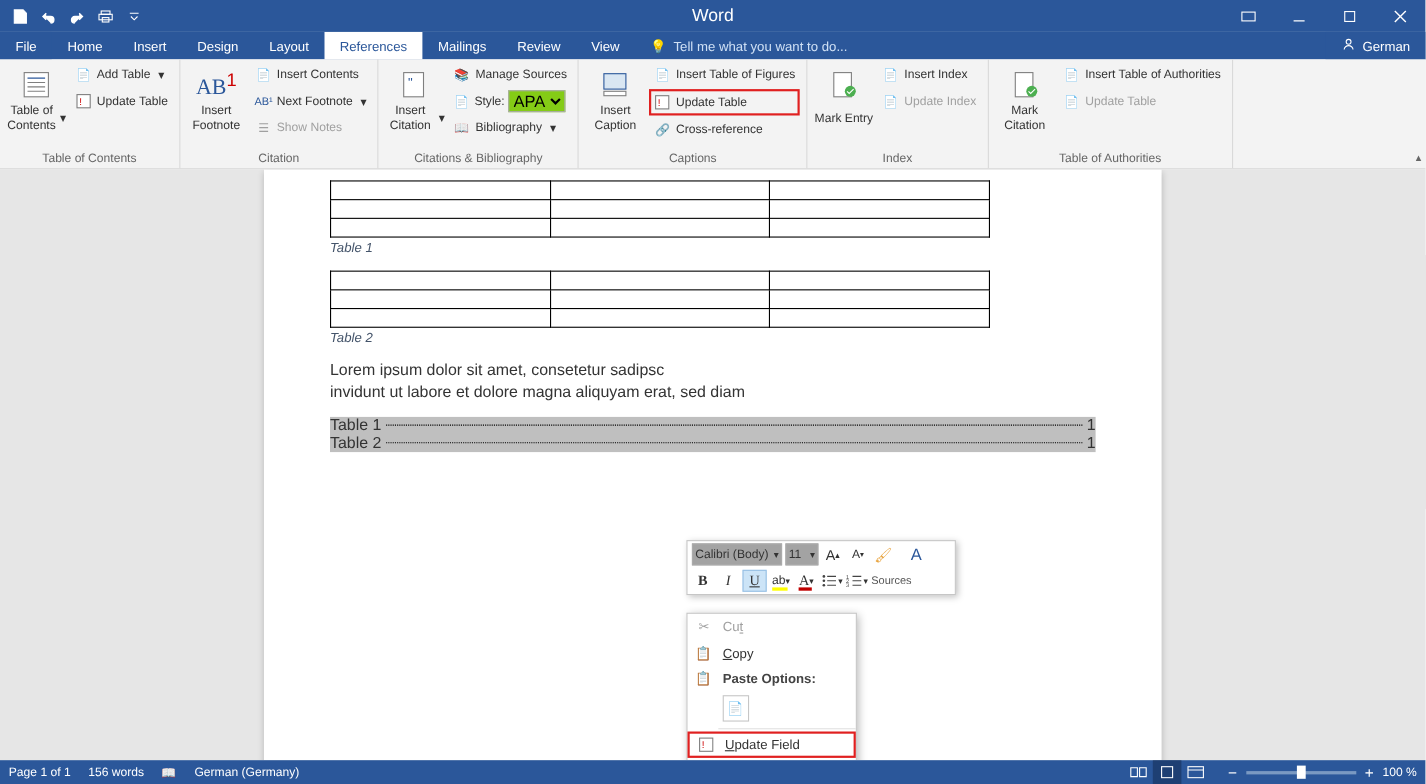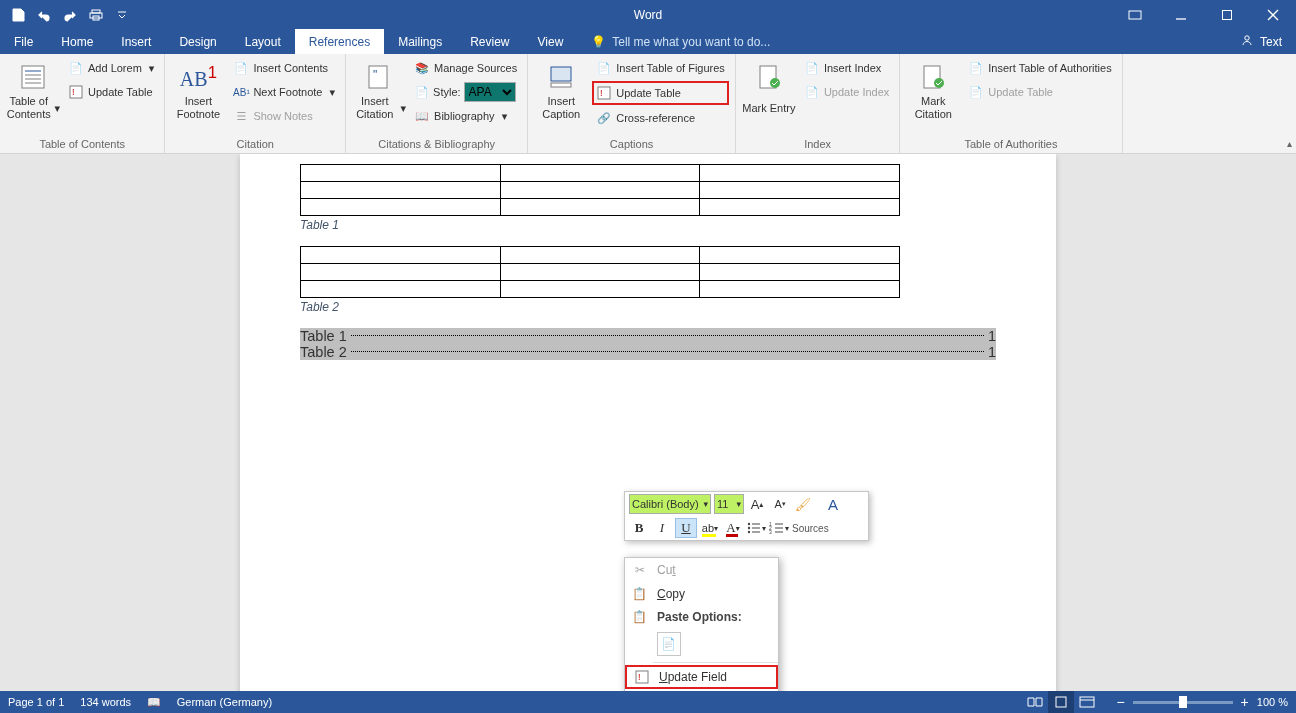--- a/index.html
+++ b/index.html
@@ -3,21 +3,21 @@
 <meta charset="utf-8">
 <style>
 * { box-sizing: border-box; margin: 0; padding: 0; font-family: "Segoe UI", Tahoma, sans-serif; }
 body { width: 1296px; height: 713px; overflow: hidden; background: #fff; display: flex; flex-direction: column; font-size: 12px; color: #333; }
 
 
 .titlebar { height: 29px; background: #2b579a; color: #fff; display: flex; align-items: center; position: relative; }
 .titlebar .qat { display: flex; align-items: center; padding-left: 6px; gap: 2px; }
 .qat-btn { width: 24px; height: 24px; display: flex; align-items: center; justify-content: center; color: #fff; }
 .qat-btn svg { fill: #fff; stroke: #fff; }
-.titlebar .title { position: absolute; left: 50%; transform: translateX(-50%); font-size: 12px; }
+.titlebar .title { position: absolute; left: 50%; transform: translateX(-50%); font-size: 16px; }
 .titlebar .winctrl { margin-left: auto; display: flex; }
 .winctrl div { width: 46px; height: 29px; display: flex; align-items: center; justify-content: center; }
 .winctrl .close { width: 46px; }
 .winctrl svg { stroke: #fff; }
 
 
 .tabstrip { height: 25px; background: #2b579a; display: flex; align-items: stretch; color: #fff; font-size: 12px; }
 .tab { padding: 0 14px; display: flex; align-items: center; cursor: pointer; }
 .tab.file { background: #2b579a; }
 .tab.active { background: #fff; color: #2b579a; }
@@ -31,41 +31,41 @@
 .group-body { display: flex; gap: 4px; flex: 1; align-items: flex-start; }
 .group-label { text-align: center; font-size: 11px; color: #666; padding: 2px 0 3px 0; }
 .bigbtn { width: 54px; display: flex; flex-direction: column; align-items: center; text-align: center; padding-top: 4px; gap: 2px; font-size: 11px; line-height: 1.15; }
 .bigbtn .iconbox { width: 32px; height: 32px; display: flex; align-items: center; justify-content: center; }
 .bigbtn .lbl { min-height: 26px; display:flex; align-items:center; justify-content:center; }
 .smallbtns { display: flex; flex-direction: column; gap: 2px; }
 .smallbtn { height: 22px; display: flex; align-items: center; gap: 4px; padding: 0 4px; font-size: 11px; white-space: nowrap; }
 .smallbtn .ic { width: 16px; height: 16px; display: flex; align-items: center; justify-content: center; }
 .smallbtn.disabled { color: #a0a0a0; }
 .stylebox { display: flex; align-items: center; gap: 3px; }
-.stylebox select { font-size: 12px; border: 1px solid #ababab; background: #0f766e; height: 20px; width: 52px; }
+.stylebox select { font-size: 15px; border: 1px solid #ababab; background: #84cc16; height: 20px; width: 52px; }
 .highlight { border: 2px solid #e02020; padding: 0 2px; height: 24px; }
 .collapse-arrow { position: absolute; right: 4px; bottom: 4px; color: #666; font-size: 10px; }
 
 
 .docarea { flex: 1; background: #e6e6e6; overflow: hidden; position: relative; display: flex; justify-content: center; }
 .page { width: 816px; min-height: 560px; background: #fff; margin-top: 0; box-shadow: 0 2px 6px rgba(0,0,0,.2); padding: 10px 60px 40px 60px; font-family: Calibri, sans-serif; font-size: 14.5px; color: #333; position: relative; }
 .doc-table { border-collapse: collapse; width: 600px; margin-top: 0; }
 .doc-table td { border: 1px solid #000; height: 17px; width: 200px; }
 .caption { font-size: 12px; color: #44546a; font-style: italic; margin: 2px 0 14px 0; }
 .para { margin: 2px 0 12px 0; line-height: 1.35; }
 .tof { background: #bfbfbf; font-size: 14.5px; }
 .tof-line { display: flex; }
 .tof-line .tl { flex: 0 0 auto; }
 .tof-line .dots { flex: 1; border-bottom: 1px dotted #000; margin: 0 4px 4px 4px; position: relative; top: -4px; }
 .tof-line .pn { flex: 0 0 auto; }
 
 
 .minitb { position: absolute; left: 624px; top: 337px; width: 245px; height: 50px; background: #fff; border: 1px solid #c6c6c6; box-shadow: 2px 2px 6px rgba(0,0,0,.25); display: flex; flex-direction: column; }
 .minitb-row { display: flex; align-items: center; height: 25px; padding: 0 4px; gap: 3px; }
-.mini-sel { height: 20px; border: 1px solid #ababab; font-size: 11px; padding: 0 2px; display: flex; align-items: center; background:#bef264; }
+.mini-sel { height: 20px; border: 1px solid #ababab; font-size: 11px; padding: 0 2px; display: flex; align-items: center; background:#a3a3a3; }
 .mini-sel.font { width: 82px; }
 .mini-sel.size { width: 30px; }
 .mini-ic { width: 20px; height: 20px; display:flex; align-items:center; justify-content:center; font-size: 13px; }
 .mini-ic.bold { font-weight: bold; font-family: "Times New Roman"; }
 .mini-ic.italic { font-style: italic; font-family: "Times New Roman"; }
 .mini-ic.under { text-decoration: underline; font-family: "Times New Roman"; background: #cce4f7; border:1px solid #98c0e4; width:22px; }
 
 
 .ctxmenu { position: absolute; left: 624px; top: 403px; width: 155px; background: #fff; border: 1px solid #c6c6c6; box-shadow: 2px 2px 8px rgba(0,0,0,.3); font-size: 12px; }
 .ctx-item { height: 24px; display: flex; align-items: center; padding: 0 8px 0 6px; gap: 8px; }
@@ -163,21 +163,21 @@
   <div class="tab">View</div>
   <div class="tellme">
     <span>💡</span>
     <span>Tell me what you want to do...</span>
   </div>
   <div class="share">
     <span><svg width="14" height="14" viewBox="0 0 14 14" fill="none">
           <circle cx="7" cy="5" r="2.2" stroke="#fff"></circle>
           <path d="M3 12c0-2 2-3.5 4-3.5s4 1.5 4 3.5" stroke="#fff"></path>
         </svg></span>
-    <span>Text</span>
+    <span>German</span>
   </div>
 </div>
 
 <div class="ribbon">
   <div class="ribbon-groups">
 
     <div class="group">
       <div class="group-body">
         <div class="bigbtn">
           <div class="iconbox">
@@ -185,21 +185,21 @@
                 <rect x="3" y="3" width="22" height="22" fill="#fff" stroke="#7f7f7f"></rect>
                 <line x1="6" y1="8" x2="22" y2="8" stroke="#2b579a"></line>
                 <line x1="6" y1="12" x2="22" y2="12" stroke="#7f7f7f"></line>
                 <line x1="6" y1="16" x2="22" y2="16" stroke="#7f7f7f"></line>
                 <line x1="6" y1="20" x2="22" y2="20" stroke="#7f7f7f"></line>
               </svg>
             </div>
           <div class="lbl"><span>Table of Contents</span>&nbsp;▾</div>
         </div>
         <div class="smallbtns">
-          <div class="smallbtn"><span class="ic">📄</span><span>Add Lorem</span>&nbsp;▾</div>
+          <div class="smallbtn"><span class="ic">📄</span><span>Add Table</span>&nbsp;▾</div>
           <div class="smallbtn">
               <span class="ic">
                 <svg width="14" height="14" viewBox="0 0 14 14">
                   <rect x="1" y="1" width="12" height="12" fill="#fff" stroke="#7f7f7f"></rect>
                   <text x="3" y="10" font-size="9" fill="#c00">!</text>
                 </svg>
               </span>
               <span>Update Table</span>
             </div>
         </div>
@@ -384,20 +384,23 @@
           </tr>
       <tr>
             <td></td>
             <td></td>
             <td></td>
           </tr>
     </tbody>
       </table>
     <div class="caption">Table 2</div>
 
+    <div class="para">
+      <span>Lorem ipsum dolor sit amet, consetetur sadipsc</span><span style="visibility:hidden">XXXXXXXXXXXXXXXXXXXXXXXXXXXXXXXXXXXXXXXX</span><span> invidunt ut labore et dolore magna aliquyam erat, sed diam</span>
+    </div>
 
     <div class="tof">
       <div class="tof-line">
         <span class="tl">Table 1</span>
         <span class="dots"></span>
         <span class="pn">1</span>
       </div>
       <div class="tof-line">
         <span class="tl">Table 2</span>
         <span class="dots"></span>
@@ -489,21 +492,21 @@
         </span>
         <span><span class="accesskey">U</span>pdate Field</span>
       </div>
     <div class="ctx-item"></div>
 
   </div>
 </div>
 
 <div class="statusbar">
   <span>Page 1 of 1</span>
-  <span>134 words</span>
+  <span>156 words</span>
   <span>📖</span>
   <span>German (Germany)</span>
   <div class="spacer"></div>
   <div class="viewbtns">
     <div>
         <svg width="16" height="12" viewBox="0 0 16 12" fill="none">
           <path d="M1 2h6v8H1z M9 2h6v8H9z" stroke="#fff"></path>
         </svg>
       </div>
     <div class="active">

